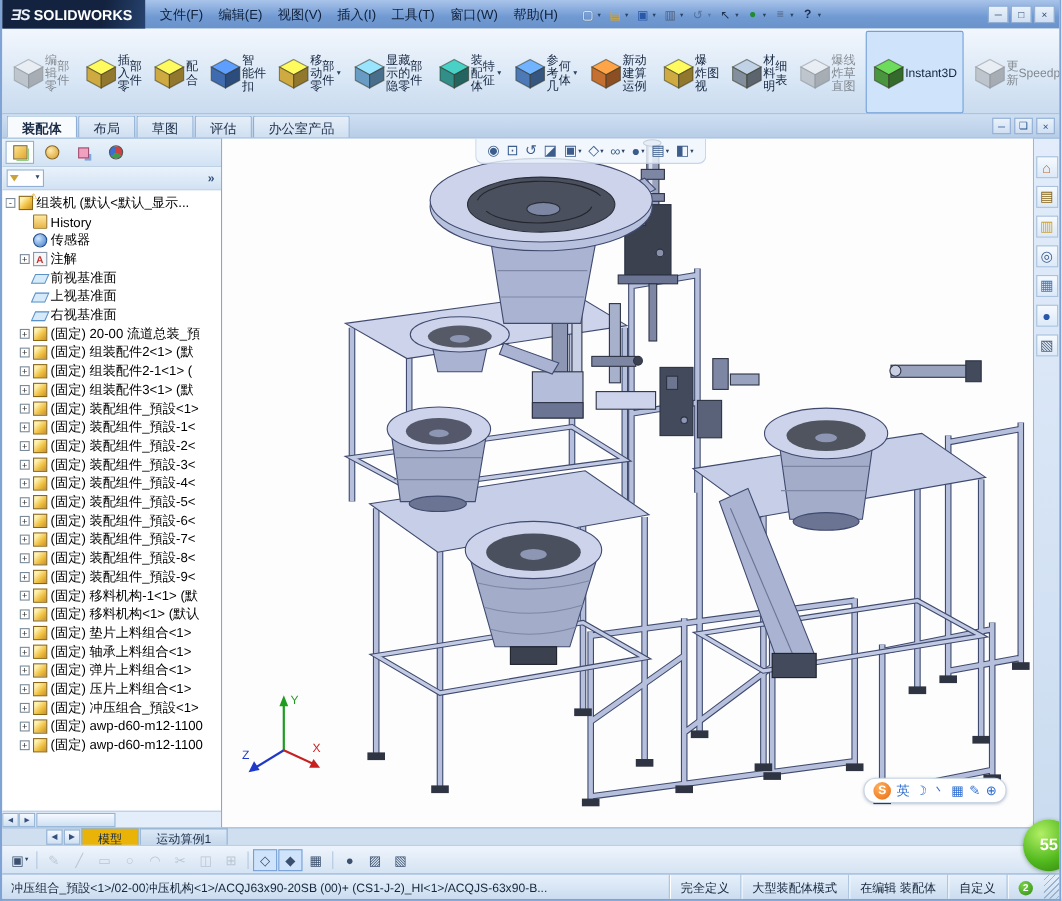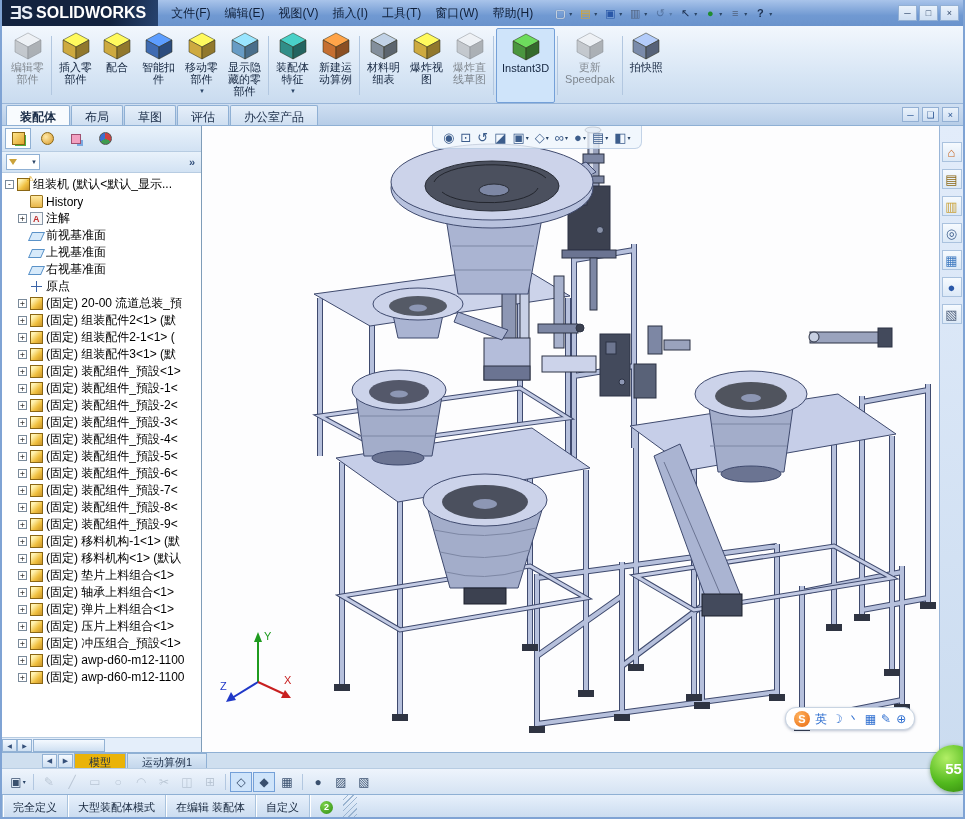--- a/index.html
+++ b/index.html
@@ -5,40 +5,40 @@
   * { margin:0; padding:0; box-sizing:border-box; }
   html,body { width:965px; height:819px; }
   body { font-family:"Liberation Sans","DejaVu Sans",sans-serif; font-size:12px; }
   .app { position:relative; width:965px; height:819px; overflow:hidden; background:#dce8f6;
          border-left:2px solid #7fa3d4; border-right:2px solid #7fa3d4; border-bottom:2px solid #7fa3d4; }
 
   
   .titlebar { height:26px; display:flex; align-items:center; background:linear-gradient(#a9c4ea,#7099d2 60%,#6a93cc); }
   .logo { height:26px; display:flex; align-items:center; gap:4px; padding:0 12px 0 8px;
           background:linear-gradient(100deg,#13233f 70%,#27436f); color:#fff; font-weight:bold; }
-  .logo .ds { color:#e8edf5; font-size:18px; letter-spacing:-1px; }
-  .logo .sw { font-size:16px; letter-spacing:0; }
+  .logo .ds { color:#e8edf5; font-style:italic; font-size:14px; letter-spacing:-1px; }
+  .logo .sw { font-size:13px; letter-spacing:0; }
   .menus { display:flex; margin-left:6px; }
   .menu-item { padding:3px 7px; color:#10203a; cursor:default; }
   .std-toolbar { display:flex; align-items:center; margin-left:10px; gap:1px; }
   .std-btn { display:flex; align-items:center; height:20px; padding:0 2px; color:#1c3050; }
   .std-btn .g { width:16px; text-align:center; font-size:11px; }
   .std-btn .caret, .caret { font-size:6px; color:#2a4466; margin-left:1px; }
   .std-btn.disabled { opacity:.4; }
   .std-new .g{color:#f8fbff; text-shadow:0 0 1px #456;}
   .std-open .g{color:#d9a62a;} .std-save .g{color:#2a58a8;} .std-print .g{color:#51627e;}
   .std-rebuild .g{color:#1f8c2f;} .std-options .g{color:#51627e;} .std-help .g{font-weight:bold;}
   .win-controls { margin-left:auto; display:flex; gap:2px; padding-right:4px; }
   .wc { width:19px; height:16px; display:flex; align-items:center; justify-content:center;
         background:linear-gradient(#eaf2fb,#cfdff2); border:1px solid #93b0d4; font-size:9px; color:#31486b; }
 
   
   .commandbar { height:78px; display:flex; align-items:stretch; padding:2px 0 0 4px;
                 background:linear-gradient(#f2f7fd,#dbe8f6 55%,#c9dbef); border-bottom:1px solid #9ab6d8; }
-  .cmd-btn { display:flex; flex-direction:column; align-items:center; padding:3px 5px 1px; color:#14253f;
+  .cmd-btn { display:flex; align-items:center; padding:3px 5px 1px; color:#14253f;
              font-size:11px; line-height:12px; text-align:center; }
   .cmd-btn .iconwrap { height:30px; display:flex; align-items:center; }
   .cmd-btn.disabled { filter:grayscale(1); opacity:.5; }
   .cmd-btn.active { background:#cfe4fa; border:1px solid #74a0d8; border-radius:2px; }
   .cmd-sep { width:1px; background:#b2c7e0; margin:8px 2px; }
 
   
   .tabrow { position:relative; height:22px; background:linear-gradient(#cfdff2,#b7cde7); border-bottom:1px solid #8fb0d4;
             display:flex; align-items:flex-end; padding-left:4px; }
   .tab { height:20px; padding:3px 13px 0; margin-right:1px; font-size:12px; color:#1b2d48;
@@ -282,50 +282,62 @@
             <polygon points="28,8 15,15 15,27 28,20" fill="rgb(35,100,96)" stroke="rgba(40,40,20,.5)"></polygon>
           </svg>
         </div>
         <span>装配体</span>
         <span>特征</span>
         <span class="caret">▼</span>
       </div>
       <div class="cmd-btn">
         <div class="iconwrap">
           <svg width="30" height="28" viewBox="0 0 30 28">
+            <polygon points="15,1 28,8 15,15 2,8" fill="rgb(113,179,255)" stroke="rgba(40,40,20,.5)"></polygon>
+            <polygon points="2,8 15,15 15,27 2,20" fill="rgb(77,122,182)" stroke="rgba(40,40,20,.5)"></polygon>
+            <polygon points="28,8 15,15 15,27 28,20" fill="rgb(54,86,128)" stroke="rgba(40,40,20,.5)"></polygon>
+          </svg>
+        </div>
+        <span>参考几</span>
+        <span>何体</span>
+        <span class="caret">▼</span>
+      </div>
+      <div class="cmd-btn">
+        <div class="iconwrap">
+          <svg width="30" height="28" viewBox="0 0 30 28">
             <polygon points="15,1 28,8 15,15 2,8" fill="rgb(255,164,73)" stroke="rgba(40,40,20,.5)"></polygon>
             <polygon points="2,8 15,15 15,27 2,20" fill="rgb(197,111,49)" stroke="rgba(40,40,20,.5)"></polygon>
             <polygon points="28,8 15,15 15,27 28,20" fill="rgb(139,79,35)" stroke="rgba(40,40,20,.5)"></polygon>
           </svg>
         </div>
         <span>新建运</span>
         <span>动算例</span>
       </div>
       <div class="cmd-sep"></div>
       <div class="cmd-btn">
         <div class="iconwrap">
           <svg width="30" height="28" viewBox="0 0 30 28">
+            <polygon points="15,1 28,8 15,15 2,8" fill="rgb(255,250,94)" stroke="rgba(40,40,20,.5)"></polygon>
+            <polygon points="2,8 15,15 15,27 2,20" fill="rgb(206,170,64)" stroke="rgba(40,40,20,.5)"></polygon>
+            <polygon points="28,8 15,15 15,27 28,20" fill="rgb(145,120,45)" stroke="rgba(40,40,20,.5)"></polygon>
+          </svg>
+        </div>
+        <span>爆炸视</span>
+        <span>图</span>
+      </div>
+      <div class="cmd-btn">
+        <div class="iconwrap">
+          <svg width="30" height="28" viewBox="0 0 30 28">
             <polygon points="15,1 28,8 15,15 2,8" fill="rgb(193,210,230)" stroke="rgba(40,40,20,.5)"></polygon>
             <polygon points="2,8 15,15 15,27 2,20" fill="rgb(131,143,156)" stroke="rgba(40,40,20,.5)"></polygon>
             <polygon points="28,8 15,15 15,27 28,20" fill="rgb(92,101,110)" stroke="rgba(40,40,20,.5)"></polygon>
           </svg>
         </div>
         <span>材料明</span>
         <span>细表</span>
-      </div>
-      <div class="cmd-btn">
-        <div class="iconwrap">
-          <svg width="30" height="28" viewBox="0 0 30 28">
-            <polygon points="15,1 28,8 15,15 2,8" fill="rgb(255,250,94)" stroke="rgba(40,40,20,.5)"></polygon>
-            <polygon points="2,8 15,15 15,27 2,20" fill="rgb(206,170,64)" stroke="rgba(40,40,20,.5)"></polygon>
-            <polygon points="28,8 15,15 15,27 28,20" fill="rgb(145,120,45)" stroke="rgba(40,40,20,.5)"></polygon>
-          </svg>
-        </div>
-        <span>爆炸视</span>
-        <span>图</span>
       </div>
       <div class="cmd-btn disabled">
         <div class="iconwrap">
           <svg width="30" height="28" viewBox="0 0 30 28">
             <polygon points="15,1 28,8 15,15 2,8" fill="rgb(231,243,255)" stroke="rgba(40,40,20,.5)"></polygon>
             <polygon points="2,8 15,15 15,27 2,20" fill="rgb(157,165,176)" stroke="rgba(40,40,20,.5)"></polygon>
             <polygon points="28,8 15,15 15,27 28,20" fill="rgb(111,116,124)" stroke="rgba(40,40,20,.5)"></polygon>
           </svg>
         </div>
         <span>爆炸直</span>
@@ -413,43 +425,43 @@
               <span class="warn">⚠</span>
             </span>
             <span class="tree-label">组装机 (默认&lt;默认_显示...</span>
           </div>
           <div class="tree-row child">
             <span class="exp-sp"></span>
             <span class="ti ti-folder"></span>
             <span class="tree-label">History</span>
           </div>
           <div class="tree-row child">
+            <span class="exp-sp"></span>
+            <span class="ti ti-sensor"></span>
+            <span class="tree-label">传感器</span>
+          </div>
+          <div class="tree-row child">
             <span class="exp">+</span>
             <span class="ti ti-note"></span>
             <span class="tree-label">注解</span>
           </div>
           <div class="tree-row child">
             <span class="exp-sp"></span>
             <span class="ti ti-plane"></span>
             <span class="tree-label">前视基准面</span>
           </div>
           <div class="tree-row child">
             <span class="exp-sp"></span>
             <span class="ti ti-plane"></span>
             <span class="tree-label">上视基准面</span>
           </div>
           <div class="tree-row child">
             <span class="exp-sp"></span>
             <span class="ti ti-plane"></span>
             <span class="tree-label">右视基准面</span>
-          </div>
-          <div class="tree-row child">
-            <span class="exp-sp"></span>
-            <span class="ti ti-origin"></span>
-            <span class="tree-label">原点</span>
           </div>
           <div class="tree-row child">
             <span class="exp">+</span>
             <span class="ti ti-comp"></span>
             <span class="tree-label">(固定) 20-00 流道总装_預</span>
           </div>
           <div class="tree-row child">
             <span class="exp">+</span>
             <span class="ti ti-comp"></span>
             <span class="tree-label">(固定) 组装配件2&lt;1&gt; (默</span>
@@ -856,20 +868,21 @@
       </span>
       <span class="bt-btn">
         <span>▨</span>
       </span>
       <span class="bt-btn">
         <span>▧</span>
       </span>
     </div>
 
   <div class="statusbar">
+    <div class="sb-path">冲压组合_預設&lt;1&gt;/02-00冲压机构&lt;1&gt;/ACQJ63x90-20SB (00)+ (CS1-J-2)_HI&lt;1&gt;/ACQJS-63x90-B...</div>
     <div id="sb-segs" style="display:flex;height:100%;align-items:center;">
         <div class="sb-seg">完全定义</div>
         <div class="sb-seg">大型装配体模式</div>
         <div class="sb-seg">在编辑 装配体</div>
       </div>
     <div class="sb-seg">自定义</div>
     <div class="sb-seg">
       <span class="sb-badge">2</span>
     </div>
     <div class="sb-grip"></div>

